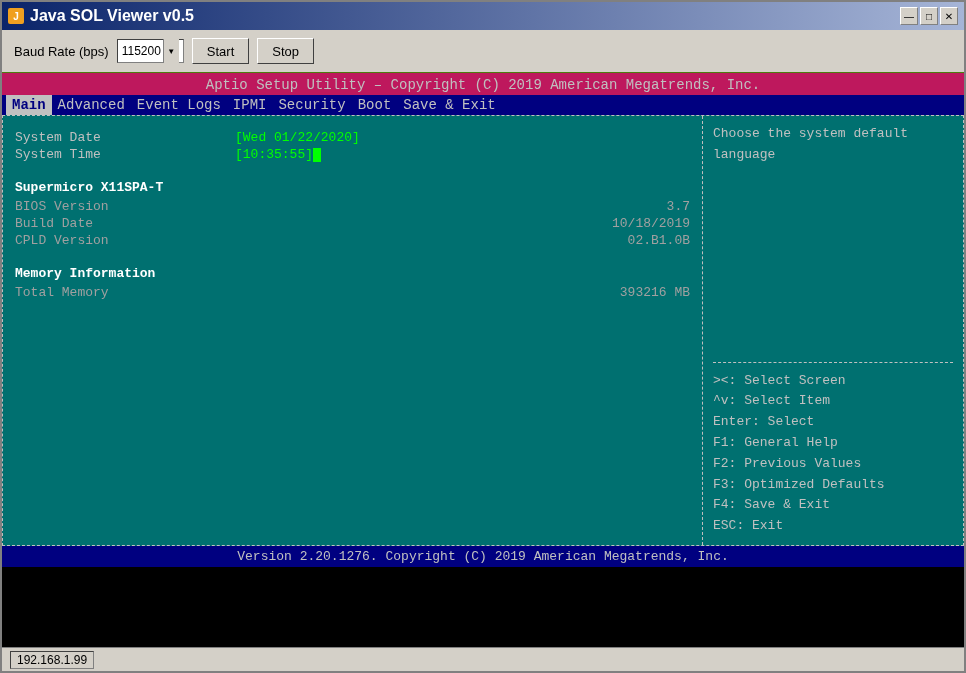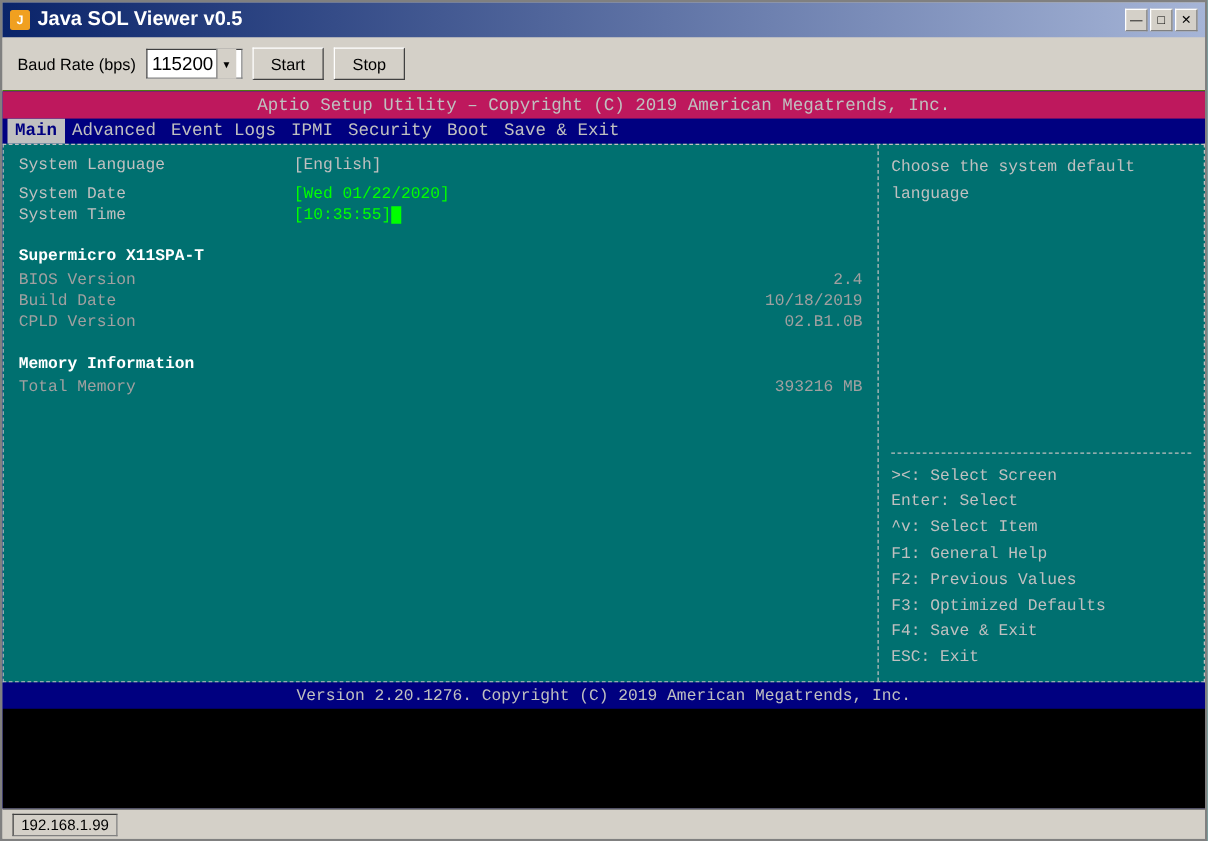--- a/index.html
+++ b/index.html
@@ -103,21 +103,21 @@
       border-left-color: #404040;
       padding: 0 4px;
       font-size: 13px;
       display: flex;
       align-items: center;
       gap: 2px;
       cursor: pointer;
     }
 
     .baud-select-value {
-      font-size: 15px;
+      font-size: 12px;
     }
 
     .baud-dropdown-arrow {
       width: 16px;
       height: 24px;
       background: #d4d0c8;
       border-left: 1px solid #808080;
       display: flex;
       align-items: center;
       justify-content: center;
@@ -366,24 +366,20 @@
       <div class="bios-tab">IPMI</div>
       <div class="bios-tab">Security</div>
       <div class="bios-tab">Boot</div>
       <div class="bios-tab">Save &amp; Exit</div>
     </div>
 
     <div class="bios-main">
 
       <div class="bios-left">
 
-        <div class="bios-row">
-          <span class="bios-row-label">System Language</span>
-          <span class="bios-row-value bracket">[English]</span>
-        </div>
 
         <div style="height:6px;"></div>
 
         <div class="bios-row">
           <span class="bios-row-label">System Date</span>
           <span class="bios-row-value highlight">[Wed 01/22/2020]</span>
         </div>
 
         <div class="bios-row">
           <span class="bios-row-label">System Time</span>
@@ -392,21 +388,21 @@
           </span>
         </div>
 
         <div style="height:8px;"></div>
 
         <div class="bios-section-title white">Supermicro X11SPA-T</div>
 
         <div class="bios-row">
           <span class="bios-dim">BIOS Version</span>
           <span style="flex:1;"></span>
-          <span class="bios-dim">2.4</span>
+          <span class="bios-dim">3.7</span>
         </div>
 
         <div class="bios-row">
           <span class="bios-dim">Build Date</span>
           <span style="flex:1;"></span>
           <span class="bios-dim">10/18/2019</span>
         </div>
 
         <div class="bios-row">
           <span class="bios-dim">CPLD Version</span>
@@ -428,22 +424,22 @@
 
       <div class="bios-right">
         <div class="bios-right-text">Choose the system default language</div>
 
         <div style="flex:1;"></div>
 
         <div class="bios-right-divider"></div>
 
         <div>
           <div class="bios-right-text">&gt;&lt;: Select Screen</div>
+          <div class="bios-right-text">^v: Select Item</div>
           <div class="bios-right-text">Enter: Select</div>
-          <div class="bios-right-text">^v: Select Item</div>
           <div class="bios-right-text">F1: General Help</div>
           <div class="bios-right-text">F2: Previous Values</div>
           <div class="bios-right-text">F3: Optimized Defaults</div>
           <div class="bios-right-text">F4: Save &amp; Exit</div>
           <div class="bios-right-text">ESC: Exit</div>
         </div>
       </div>
 
     </div>
 

